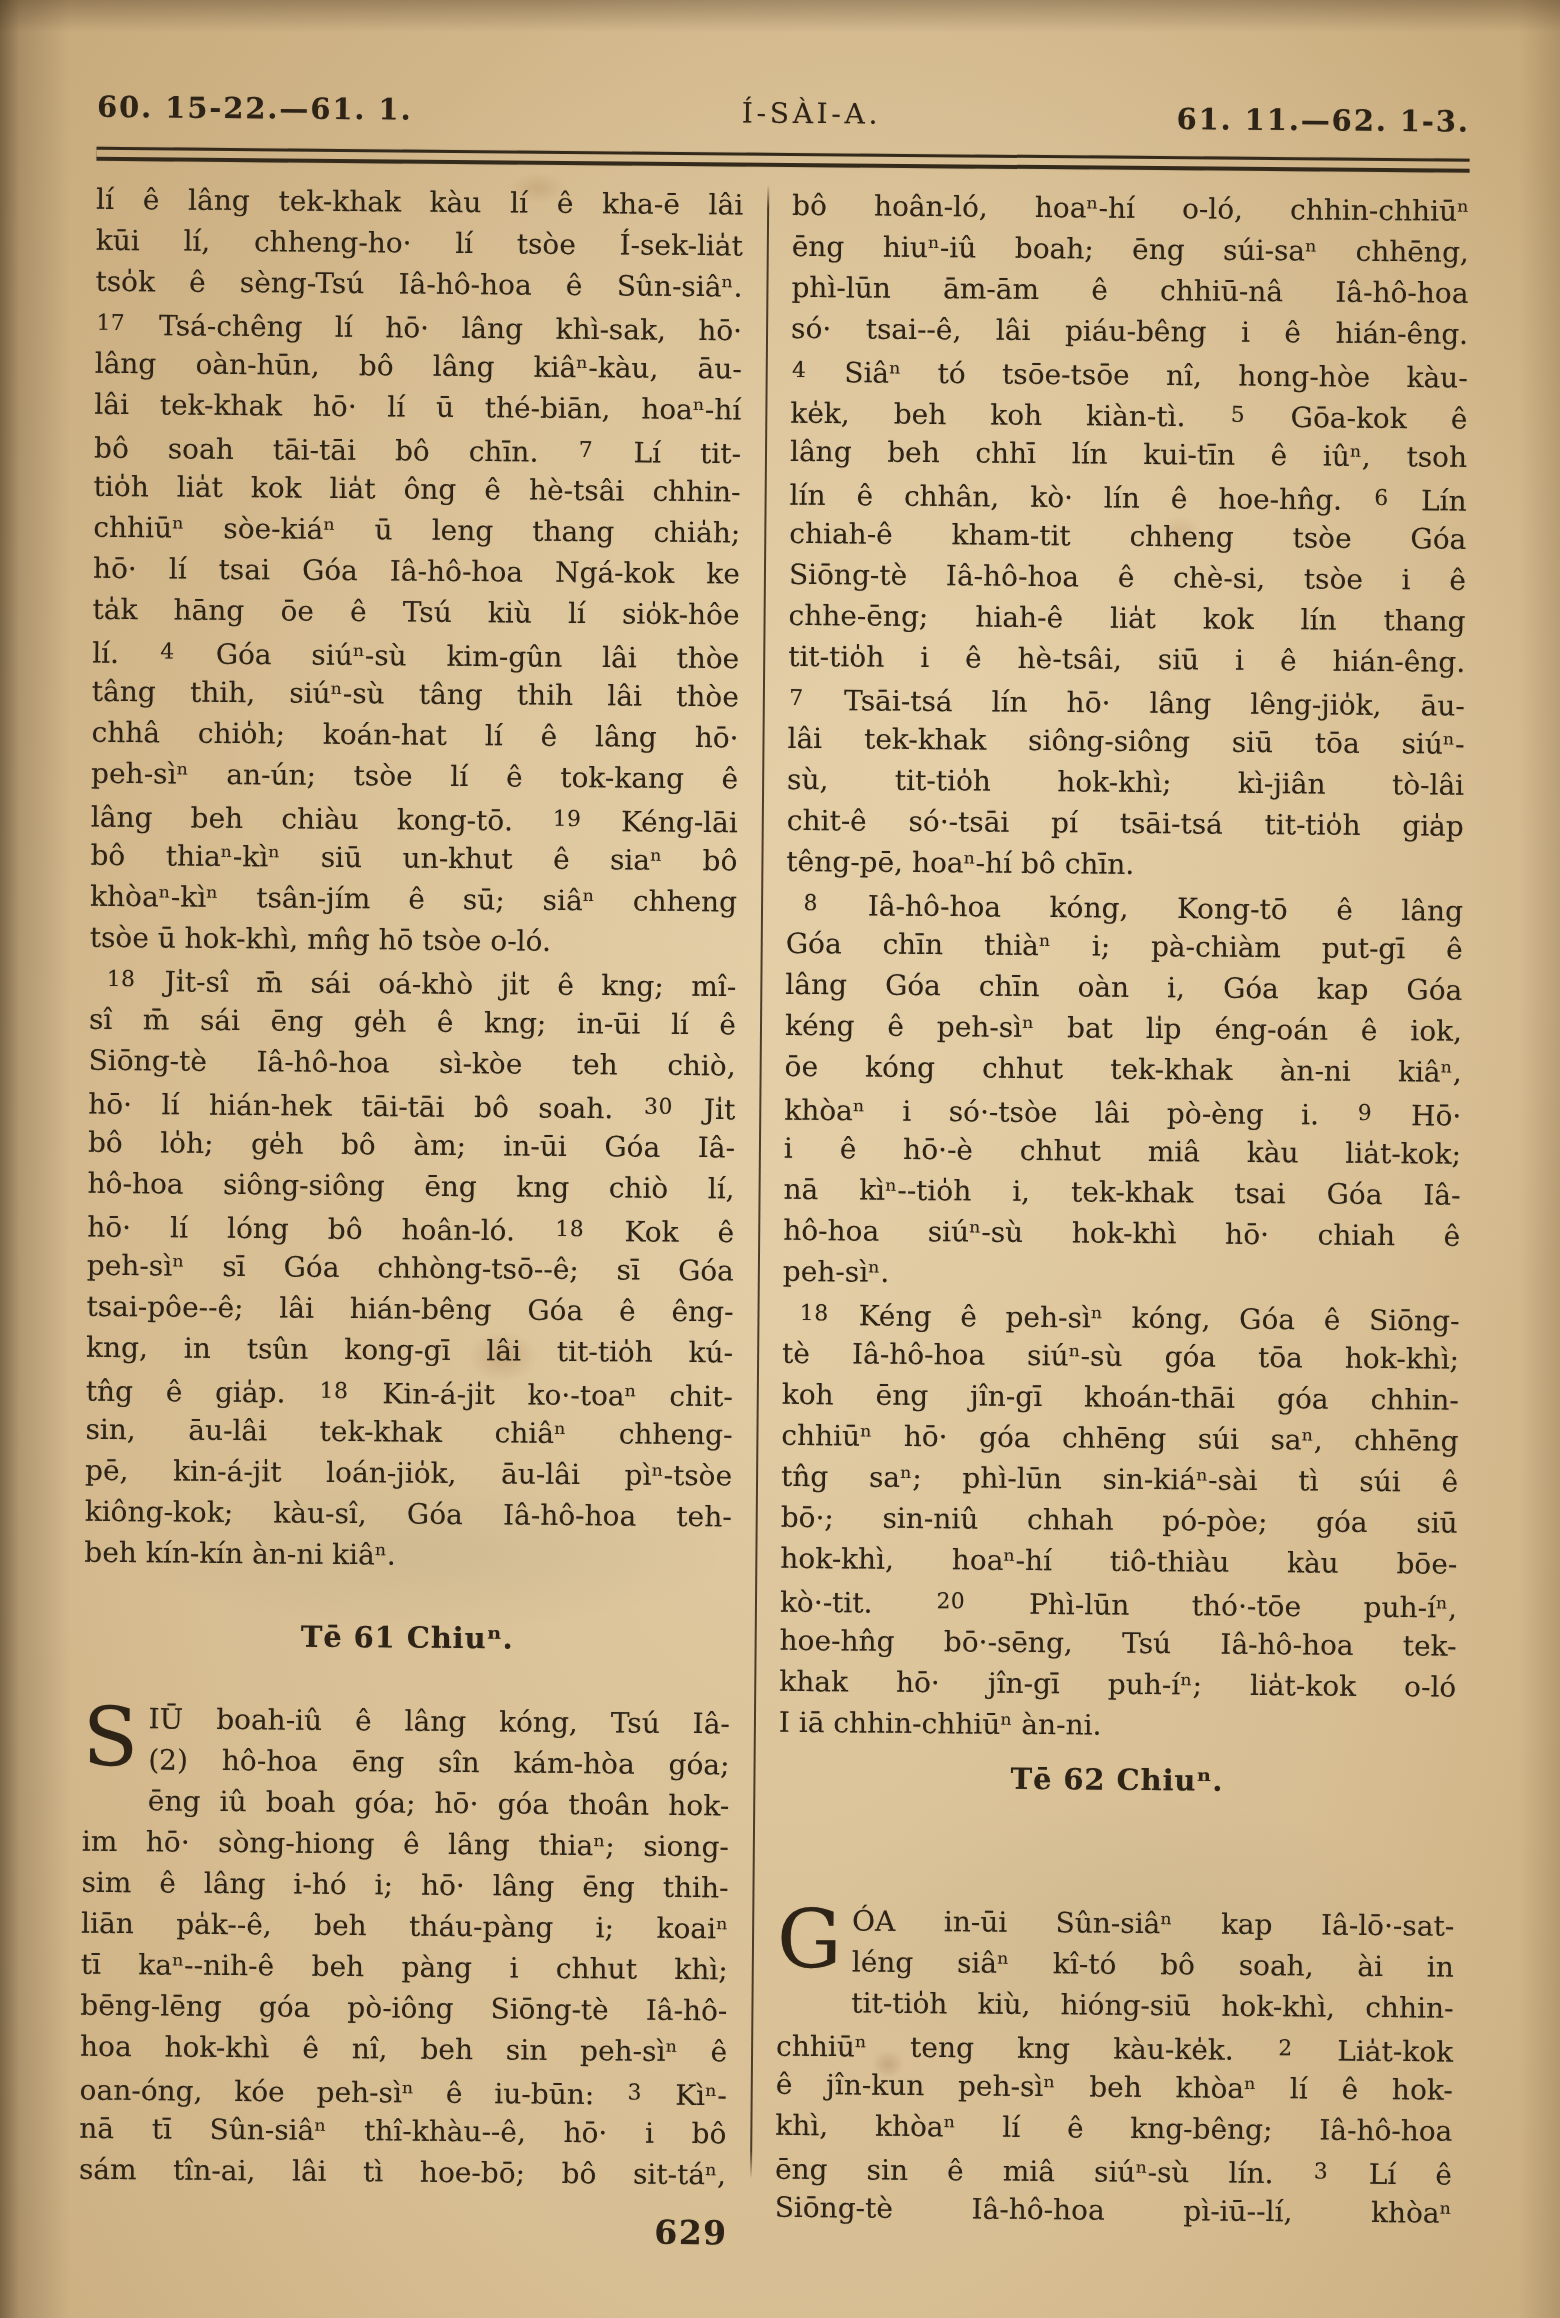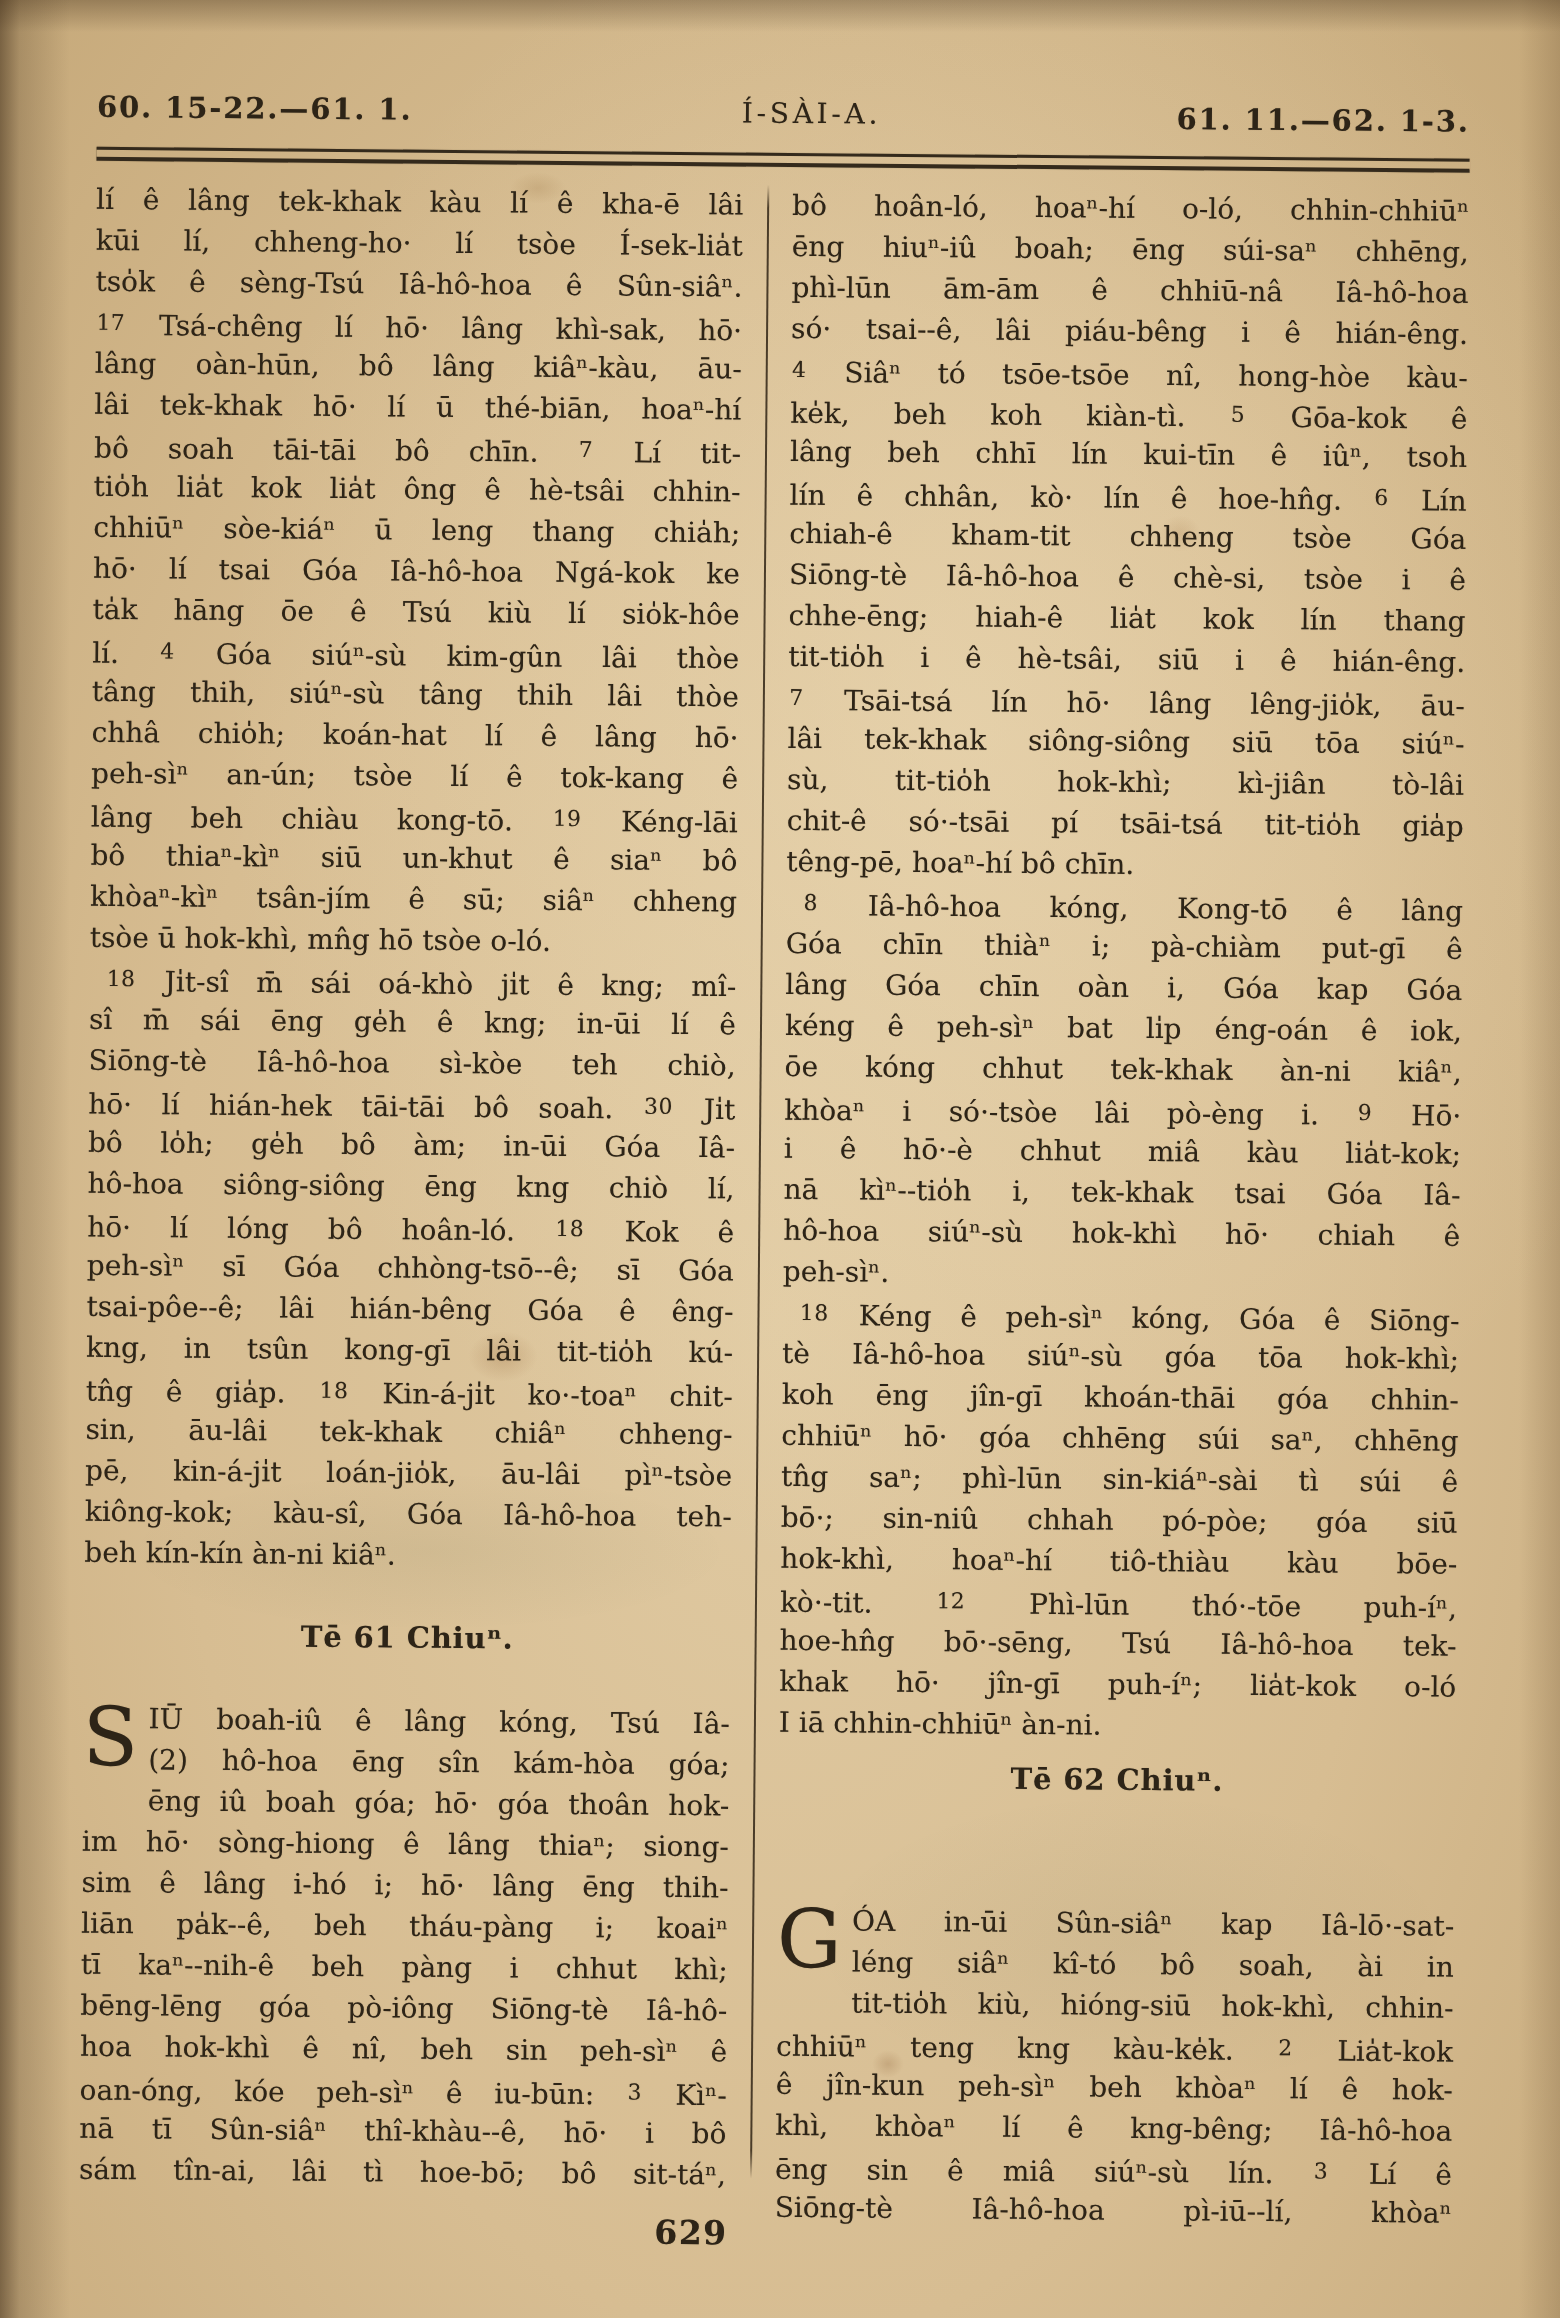--- a/index.html
+++ b/index.html
@@ -207,21 +207,21 @@
             <div class="line end">peh-sìⁿ.</div>
           </div>
           <div class="para">
             <div class="line indent"><span class="vnum">18</span> Kéng ê peh-sìⁿ kóng, Góa ê Siōng-</div>
             <div class="line">tè Iâ-hô-hoa siúⁿ-sù góa tōa hok-khì;</div>
             <div class="line">koh ēng jîn-gī khoán-thāi góa chhin-</div>
             <div class="line">chhiūⁿ hō· góa chhēng súi saⁿ, chhēng</div>
             <div class="line">tn̂g saⁿ; phì-lūn sin-kiáⁿ-sài tì súi ê</div>
             <div class="line">bō·; sin-niû chhah pó-pòe; góa siū</div>
             <div class="line">hok-khì, hoaⁿ-hí tiô-thiàu kàu bōe-</div>
-            <div class="line">kò·-tit. <span class="vnum">12</span> Phì-lūn thó·-tōe puh-íⁿ,</div>
+            <div class="line">kò·-tit. <span class="vnum">20</span> Phì-lūn thó·-tōe puh-íⁿ,</div>
             <div class="line">hoe-hn̂g bō·-sēng, Tsú Iâ-hô-hoa tek-</div>
             <div class="line">khak hō· jîn-gī puh-íⁿ; lia̍t-kok o-ló</div>
             <div class="line end">I iā chhin-chhiūⁿ àn-ni.</div>
           </div>
           <div class="chapter-heading">Tē 62 Chiuⁿ.</div>
           <div class="para">
             <span class="dropcap">G</span>
             <div class="line">ÓA in-ūi Sûn-siâⁿ kap Iâ-lō·-sat-</div>
             <div class="line">léng siâⁿ kî-tó bô soah, ài in</div>
             <div class="line">tit-tio̍h kiù, hióng-siū hok-khì, chhin-</div>

